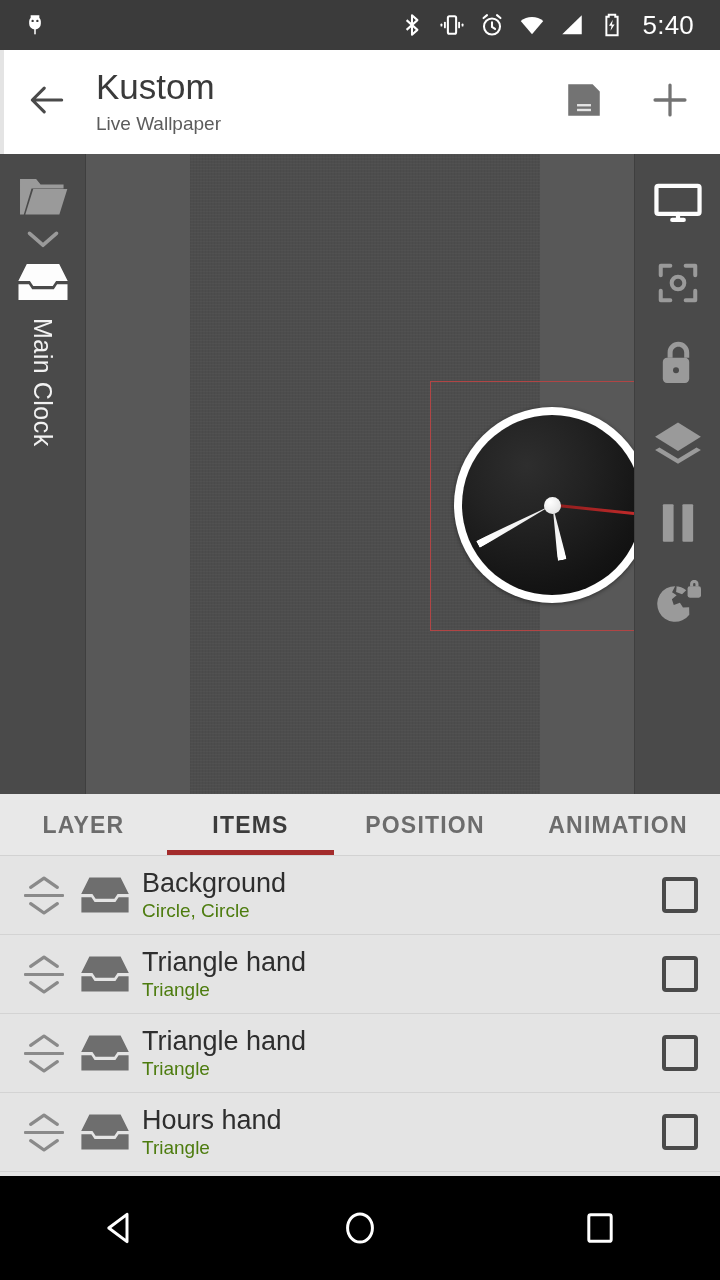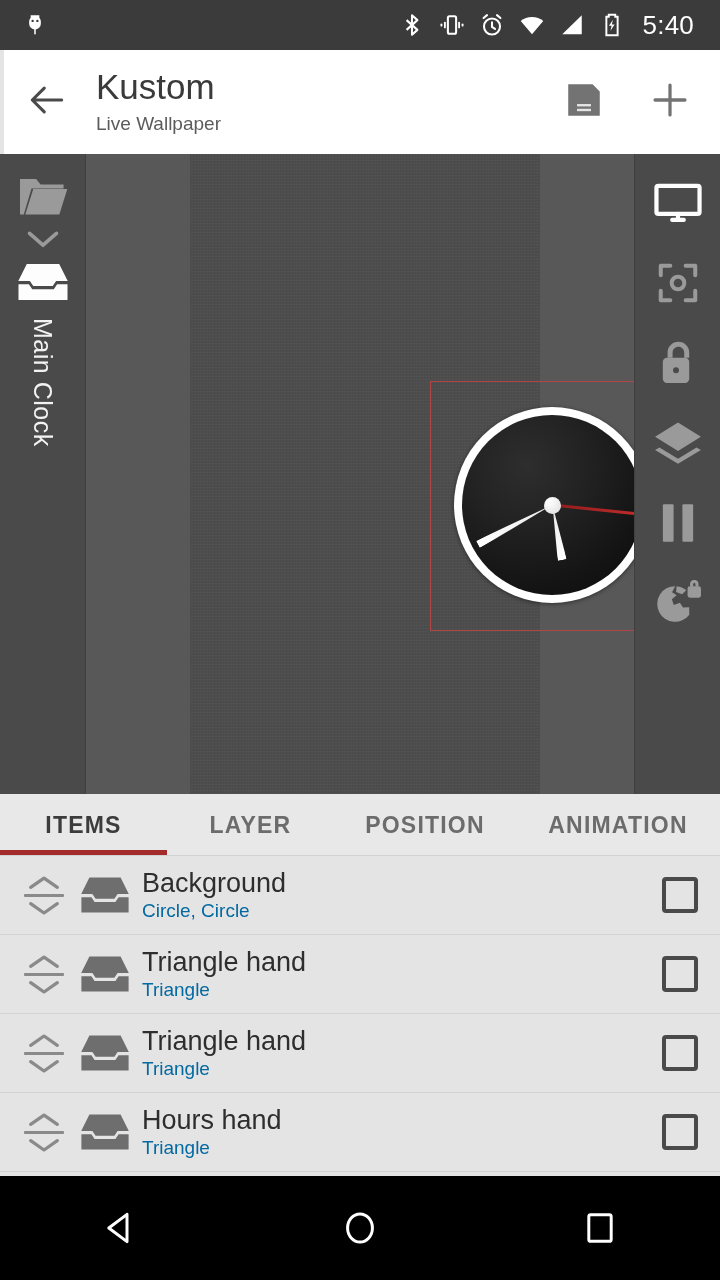--- a/index.html
+++ b/index.html
@@ -127,21 +127,21 @@
   .list{ position:absolute; top:856px; left:0; width:720px; height:320px; background:#e4e4e4; }
   .row{
     position:relative; height:79px; display:flex; align-items:center;
     border-bottom:1px solid #d3d3d3; padding:0 22px 0 16px;
   }
   .drag{ width:56px; display:flex; flex-direction:column; align-items:center; gap:3px; }
   .drag .bar{ width:40px; height:3px; background:#8a8a8a; border-radius:1px; }
   .row-icon{ width:66px; display:flex; align-items:center; justify-content:center; }
   .row-text{ display:flex; flex-direction:column; justify-content:space-between; margin-left:4px; }
   .row-title{ font-size:27px; color:#2e2e2e; line-height:1.12; }
-  .row-sub{ font-size:19px; color:#0369a1; margin-top:2px; }
+  .row-sub{ font-size:19px; color:#4d7c0f; margin-top:2px; }
   .checkbox{
     margin-left:auto; width:36px; height:36px; border:4px solid #4a4a4a;
     border-radius:4px; background:transparent;
   }
 
   
   .navbar{
     position:absolute; bottom:0; left:0; width:720px; height:104px;
     background:#000; display:flex; align-items:center; justify-content:space-around;
   }
@@ -326,22 +326,22 @@
             <path d="M11 3.2c2.2 0 4.2.8 5.8 2.1l-2.2 2.1-3.1-1.2.3-2.9z"></path>
             <rect x="17.5" y="3.2" width="7" height="6" rx="1.2"></rect>
             <path d="M18.8 3.4V2.1a2.2 2.2 0 0 1 4.4 0v1.3h-1.6V2.1a.6.6 0 0 0-1.2 0v1.3h-1.6z"></path>
           </svg>
         </span>
       </div>
     </div>
   </div>
 
   <div class="tabs">
+    <div class="tab w2">LAYER</div>
     <div class="tab w1 active">ITEMS</div>
-    <div class="tab w2">LAYER</div>
     <div class="tab w3">POSITION</div>
     <div class="tab w4">ANIMATION</div>
   </div>
 
   <div class="list">
 
     <div class="row">
       <div class="drag">
         <svg width="34" height="16" viewBox="0 0 24 11" fill="none" stroke="#8a8a8a" stroke-width="2.3" stroke-linecap="round" stroke-linejoin="round">
             <path d="M2.6 8.6L12 2l9.4 6.6"></path>

